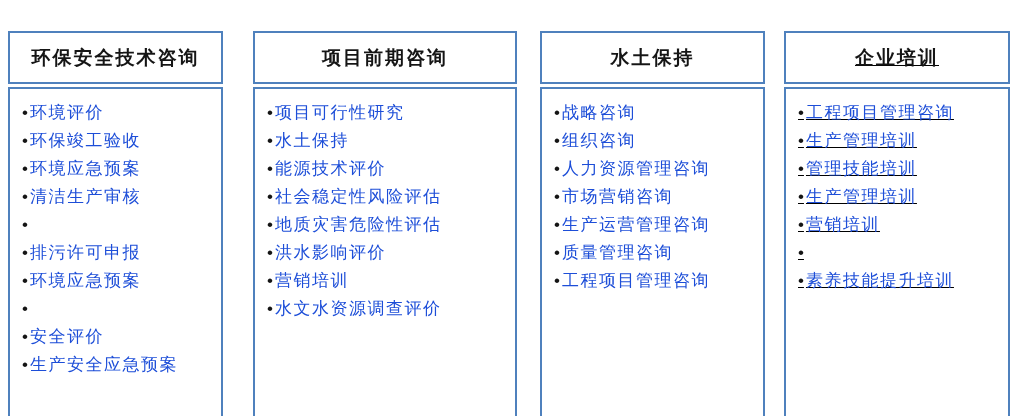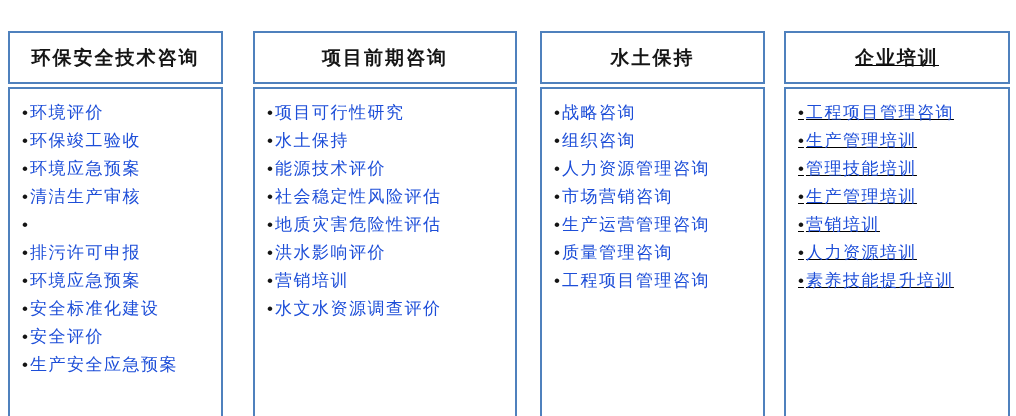--- a/index.html
+++ b/index.html
@@ -113,21 +113,20 @@
     <span class="item-text">排污许可申报</span>
   </div>
 
   <div class="item">
     <span class="bullet">•</span>
     <span class="item-text">环境应急预案</span>
   </div>
 
   <div class="item">
     <span class="bullet">•</span>
-    <span class="item-text">安全标准化建设</span>
   </div>
 
   <div class="item">
     <span class="bullet">•</span>
     <span class="item-text">安全评价</span>
   </div>
 
   <div class="item">
     <span class="bullet">•</span>
     <span class="item-text">生产安全应急预案</span>
@@ -249,21 +248,20 @@
     <span class="item-text">生产管理培训</span>
   </div>
 
   <div class="item">
     <span class="bullet">•</span>
     <span class="item-text">营销培训</span>
   </div>
 
   <div class="item">
     <span class="bullet">•</span>
-    <span class="item-text">人力资源培训</span>
   </div>
 
   <div class="item">
     <span class="bullet">•</span>
     <span class="item-text">素养技能提升培训</span>
   </div>
 </div>
   </div>
 </div>
 

